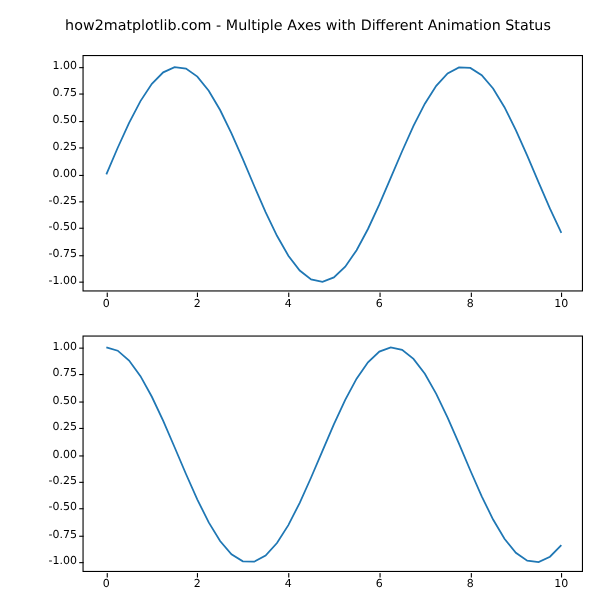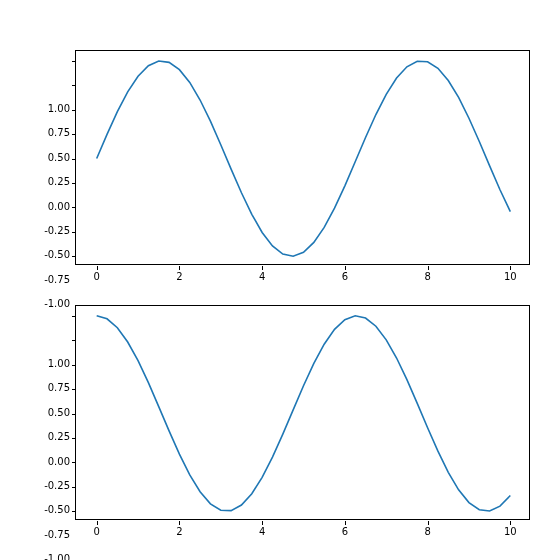--- a/index.html
+++ b/index.html
@@ -32,21 +32,20 @@
   .tick-label {
     position: absolute;
     font-size: 10px;
     color: #000;
     line-height: 1;
   }
   .ytick {
     text-align: right;
     width: 40px;
     transform: translateY(-50%);
-    margin-top: 48px;
   }
   .xtick {
     text-align: center;
     width: 30px;
     transform: translateX(-50%);
   }
   .tick-mark {
     position: absolute;
     background: #000;
   }
@@ -57,20 +56,21 @@
   }
   .plot-path {
     fill: none;
     stroke-width: 1.6;
   }
 </style>
 </head>
 <body>
 
 <div class="figure">
+  <div class="title">how2matplotlib.com - Multiple Axes with Different Animation Status</div>
 
   <div class="axes" id="ax1" style="left: 75px; top: 50px; width: 455px; height: 215px;">
     <svg class="plot-svg" id="svg1" width="455" height="215" viewBox="0 0 455 215">
         <path d="M20.68 107.50 L31.02 83.32 L41.36 60.65 L51.70 40.89 L62.05 25.26 L72.39 14.76 L82.73 10.02 L93.07 11.35 L103.41 18.64 L113.75 31.46 L124.09 49.01 L134.43 70.20 L144.77 93.71 L155.11 118.07 L165.45 141.78 L175.80 163.36 L186.14 181.46 L196.48 194.97 L206.82 203.03 L217.16 205.16 L227.50 201.21 L237.84 191.44 L248.18 176.45 L258.52 157.17 L268.86 134.81 L279.20 110.74 L289.55 86.48 L299.89 63.52 L310.23 43.29 L320.57 27.06 L330.91 15.83 L341.25 10.30 L351.59 10.81 L361.93 17.32 L372.27 29.46 L382.61 46.44 L392.95 67.23 L403.30 90.47 L413.64 114.85 L423.98 138.72 L434.32 160.66" class="plot-path" stroke="#1f77b4"></path>
       </svg>
   <div class="tick-mark" style="left: -4px; top: 205.227px; width: 4px; height: 1px;"></div>
       <div class="tick-label ytick" style="left: -46px; top: 205.227px;">-1.00</div>
       <div class="tick-mark" style="left: -4px; top: 180.795px; width: 4px; height: 1px;"></div>
       <div class="tick-label ytick" style="left: -46px; top: 180.795px;">-0.75</div>
       <div class="tick-mark" style="left: -4px; top: 156.364px; width: 4px; height: 1px;"></div>

